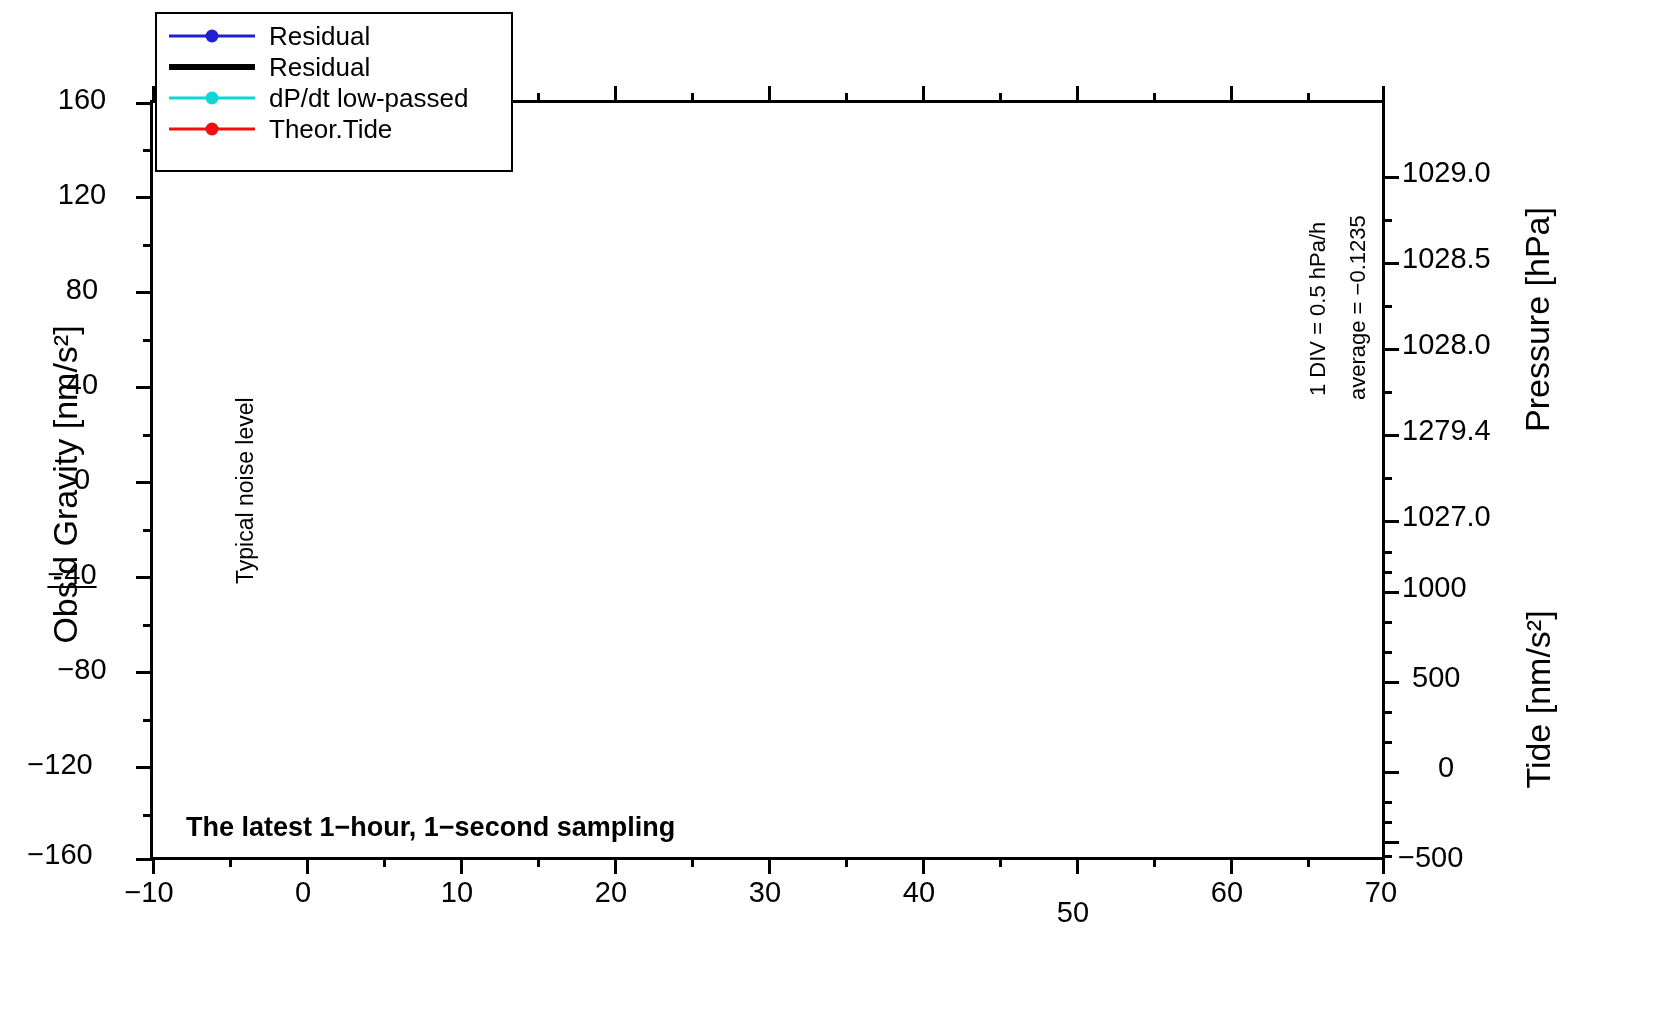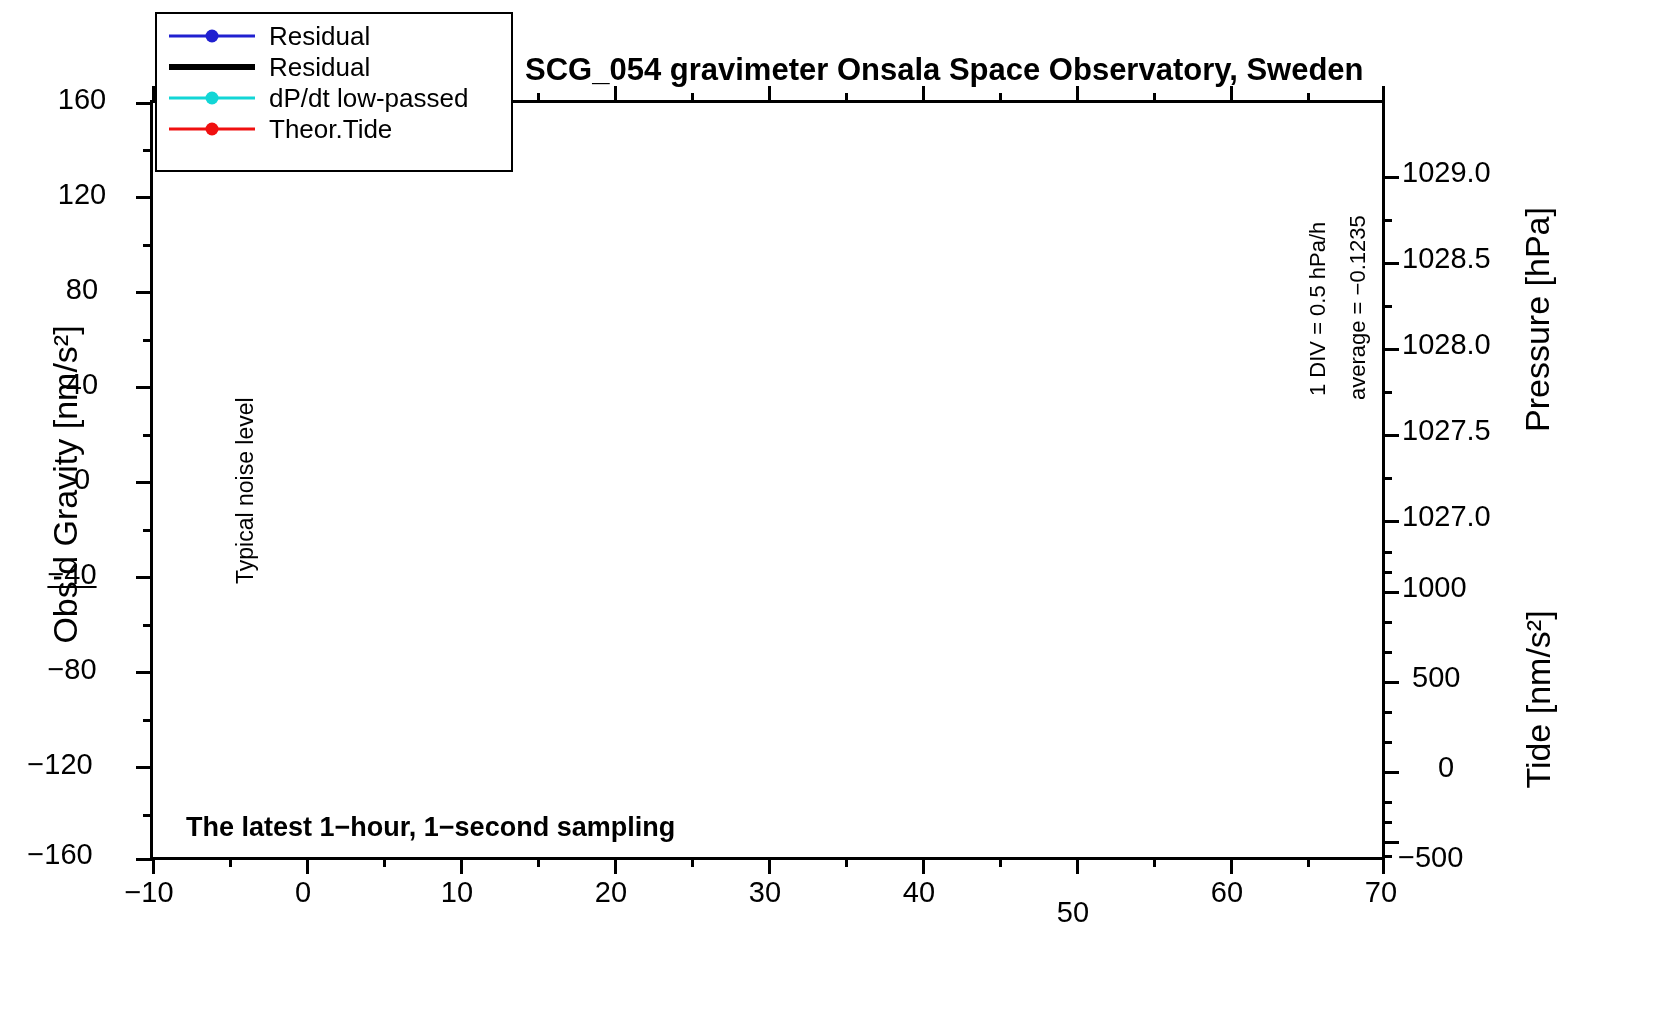--- a/index.html
+++ b/index.html
@@ -356,53 +356,52 @@
     <div class="tick tick-t-minor" style="left:1154px"></div>
     <div class="tick tick-t-major" style="left:1229px"></div>
   </div>
 
   <div class="abs tick-lab yl-lab" style="left:32px; top:85px;">160</div>
   <div class="abs tick-lab yl-lab" style="left:32px; top:180px;">120</div>
   <div class="abs tick-lab yl-lab" style="left:32px; top:275px;">80</div>
   <div class="abs tick-lab yl-lab" style="left:32px; top:370px;">40</div>
   <div class="abs tick-lab yl-lab" style="left:32px; top:465px;">0</div>
   <div class="abs tick-lab yl-lab" style="left:22px; top:560px;text-decoration:underline;">−40</div>
-  <div class="abs tick-lab yl-lab" style="left:22px; top:655px;">−80</div>
+  <div class="abs tick-lab yl-lab" style="left:32px; top:655px;">−80</div>
   <div class="abs tick-lab yl-lab" style="left:10px; top:750px;">−120</div>
   <div class="abs tick-lab yl-lab" style="left:10px; top:840px;">−160</div>
 
   <div class="abs tick-lab xl-lab" style="left:104px; top:878px;">−10</div>
   <div class="abs tick-lab xl-lab" style="left:258px; top:878px;">0</div>
   <div class="abs tick-lab xl-lab" style="left:412px; top:878px;">10</div>
   <div class="abs tick-lab xl-lab" style="left:566px; top:878px;">20</div>
   <div class="abs tick-lab xl-lab" style="left:720px; top:878px;">30</div>
   <div class="abs tick-lab xl-lab" style="left:874px; top:878px;">40</div>
   <div class="abs tick-lab xl-lab" style="left:1028px; top:878px;margin-top:20px;">50</div>
   <div class="abs tick-lab xl-lab" style="left:1182px; top:878px;">60</div>
   <div class="abs tick-lab xl-lab" style="left:1336px; top:878px;">70</div>
 
   <div class="abs tick-lab yr-lab" style="left:1402px; top:158px;">1029.0</div>
   <div class="abs tick-lab yr-lab" style="left:1402px; top:244px;">1028.5</div>
   <div class="abs tick-lab yr-lab" style="left:1402px; top:330px;">1028.0</div>
-  <div class="abs tick-lab yr-lab" style="left:1402px; top:416px;">1027.5</div>
+  <div class="abs tick-lab yr-lab" style="left:1402px; top:416px;">1279.4</div>
   <div class="abs tick-lab yr-lab" style="left:1402px; top:502px;">1027.0</div>
 
   <div class="abs tick-lab yr-lab" style="left:1402px; top:573px;">1000</div>
   <div class="abs tick-lab yr-lab" style="left:1412px; top:663px;">500</div>
   <div class="abs tick-lab yr-lab" style="left:1438px; top:753px;">0</div>
   <div class="abs tick-lab yr-lab" style="left:1398px; top:843px;">−500</div>
 
   <div class="abs axis-title rot-left" style="left:-135px; top:465px; width:400px; text-align:center;">Obs'd Gravity [nm/s²]</div>
 
 
   <div class="abs axis-title rot-left" style="left:1392px; top:300px; width:290px; text-align:center;">Pressure [hPa]</div>
 
   <div class="abs axis-title rot-left" style="left:1398px; top:680px; width:280px; text-align:center;">Tide [nm/s²]</div>
 
-  <div class="abs title" style="left:525px; top:52px;">SCG_054 gravimeter Onsala Space Observatory, Sweden</div>
 
   <div class="abs vert-note" style="left:1305px; top:396px;">1 DIV = 0.5 hPa/h</div>
   <div class="abs vert-note" style="left:1345px; top:400px;">average = −0.1235</div>
 
   <div class="abs vert-note2" style="left:232px; top:584px;">Typical noise level</div>
 
   <div class="abs note-bold" style="left:186px; top:812px;">The latest 1−hour, 1−second sampling</div>
 
   <div class="abs" id="legend">
 

